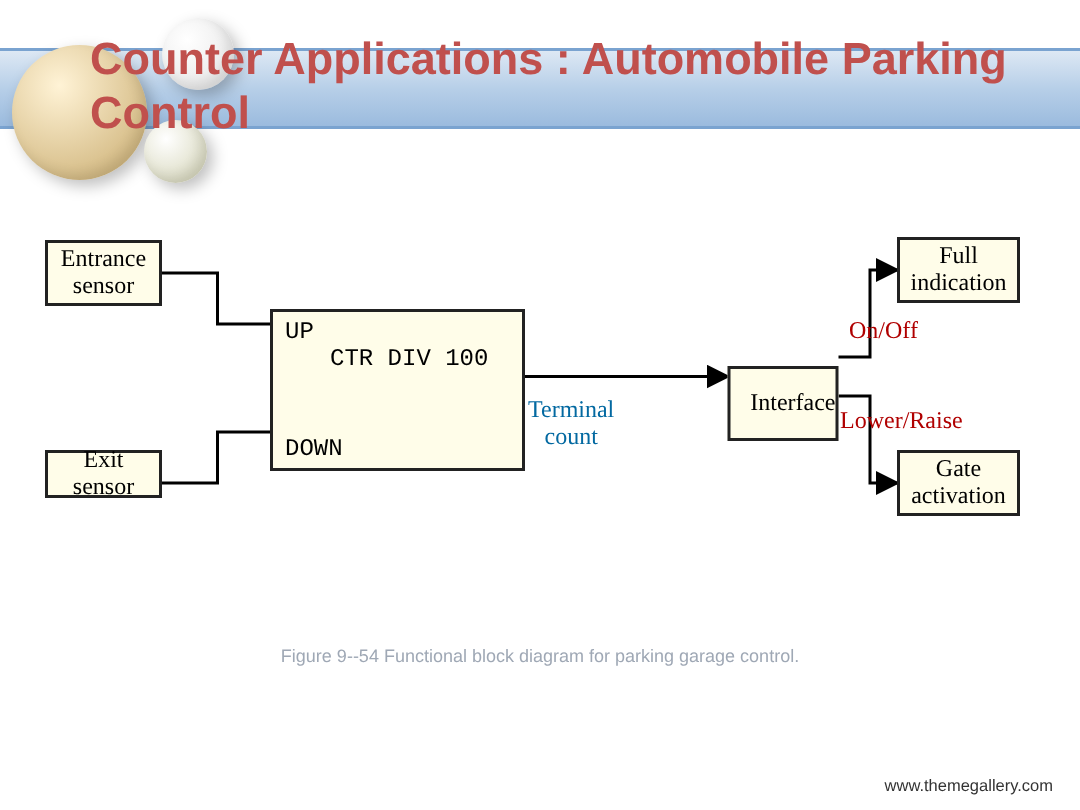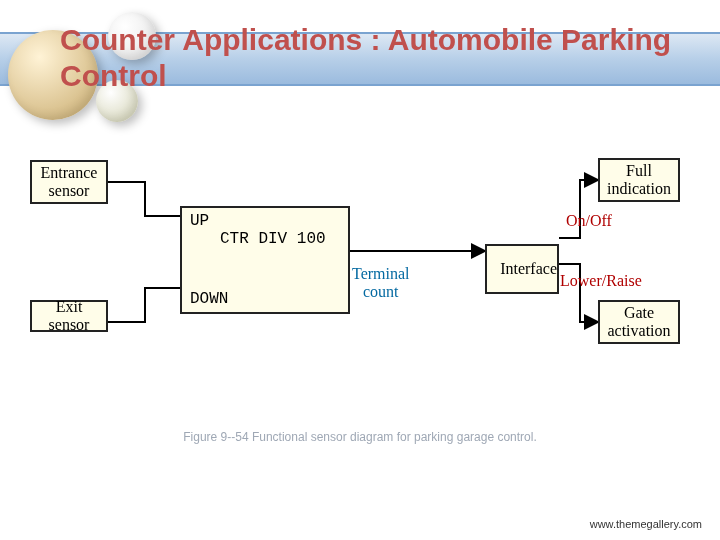--- a/index.html
+++ b/index.html
@@ -178,16 +178,16 @@
 
   <div class="box full">
     <span>Full<br>indication</span>
   </div>
   <div class="box gate">
     <span>Gate<br>activation</span>
   </div>
 </div>
 
 <div class="caption">
-  <span class="bold">Figure 9--54</span><span>   Functional sensor diagram for parking garage control.</span>
+  <span class="bold">Figure 9--54</span><span>   Functional block diagram for parking garage control.</span>
 </div>
 
 <div class="footer-url">www.themegallery.com</div>
 
 </body></html>

